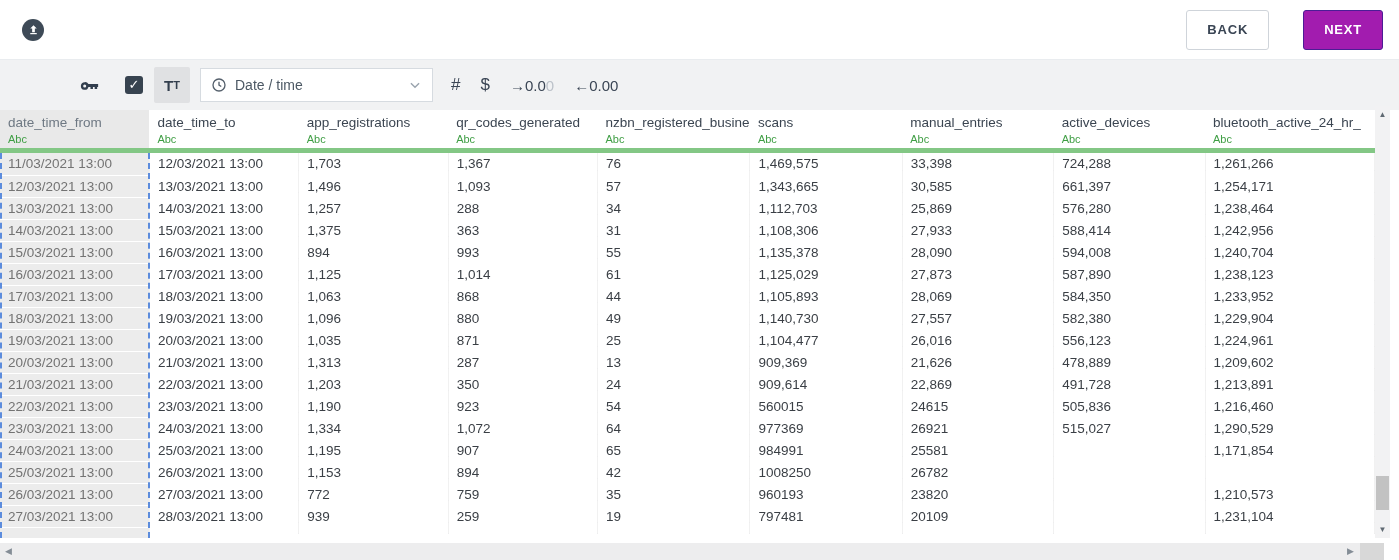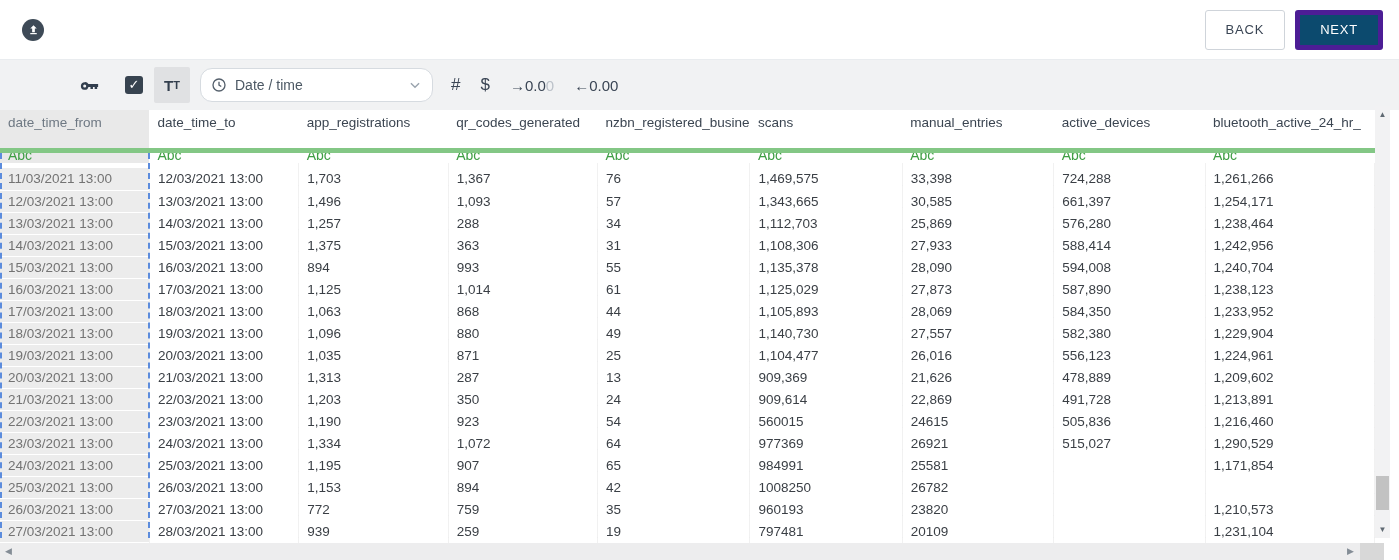--- a/index.html
+++ b/index.html
@@ -9,39 +9,39 @@
 
   
   .top-bar { position:absolute; top:0; left:0; right:0; height:60px; background:#fff;
              border-bottom:1px solid #e9ecef; display:flex; align-items:center; }
   .upload-badge { width:22px; height:22px; border-radius:50%; background:#3e4a57;
                   margin-left:22px; flex:0 0 auto; display:flex; align-items:center; justify-content:center; }
   .titles { margin-left:26px; }
   .page-title { font-size:16px; color:#33405a; letter-spacing:.2px; }
   .page-subtitle { font-size:13px; color:#a4adb8; margin-top:4px; }
   .actions { margin-left:auto; margin-right:16px; display:flex; gap:10px; }
-  .btn { height:40px; min-width:78px; padding:0 20px; font-size:13px; font-weight:normal;
+  .btn { height:40px; min-width:78px; padding:0 20px; font-size:13px; font-weight:bold;
          letter-spacing:.8px; border-radius:3px; cursor:pointer;
          font-family:"Liberation Sans",sans-serif; }
   .btn-back { background:#fff; border:1px solid #cfd4da; color:#3a4554; }
-  .btn-next { background:#0c4a6e; border:5px solid #4c1d95; color:#fff; }
+  .btn-next { background:#a21caf; border:1px solid #4c1d95; color:#fff;margin-left:24px; }
 
   
   .toolbar { position:absolute; top:60px; left:0; right:0; height:50px; background:#f1f2f3;
              display:flex; align-items:center; }
   .key-icon { margin-left:78px; width:23px; height:23px; color:#323e4d; }
   .checkbox { margin-left:24px; width:18px; height:18px; background:#37434f; border-radius:3px;
               color:#fff; font-size:13px; line-height:18px; text-align:center; cursor:pointer; }
   .type-btn { margin-left:11px; width:36px; height:36px; background:#e0e1e3; border:none;
               border-radius:2px; color:#323e4d; font-size:15px; font-weight:bold;
               display:flex; align-items:center; justify-content:center; cursor:pointer;
               font-family:"Liberation Sans",sans-serif; }
   .type-btn .small-t { font-size:11px; }
   .dropdown { margin-left:10px; width:233px; height:34px; background:#fff;
-              border:1px solid #d6dbe0; border-radius:12px; display:flex; align-items:center;
+              border:1px solid #d6dbe0; border-radius:0; display:flex; align-items:center;
               padding:0 10px; cursor:pointer; }
   .dropdown .dd-label { flex:1; font-size:14px; color:#4c5864; margin-left:8px; }
   .clock-icon { width:16px; height:16px; color:#55606c; flex:0 0 auto; }
   .chevron-icon { width:14px; height:14px; color:#9aa4ae; flex:0 0 auto; }
   .tb-sym { font-size:17px; color:#3a4554; cursor:pointer; }
   .sym-hash { margin-left:18px; }
   .sym-dollar { margin-left:20px; }
   .tb-dec { margin-left:20px; font-size:15px; color:#3a4554; cursor:pointer; white-space:nowrap; }
   .tb-dec .light { color:#bcc2c9; }
 
@@ -50,21 +50,21 @@
   table { border-collapse:collapse; table-layout:fixed; width:1375px; }
   col.c0,col.c1,col.c2,col.c3 { width:149px; }
   col.c4,col.c5 { width:152px; }
   col.c6,col.c7 { width:151px; }
   col.c8 { width:169px; }
   th { height:38px; text-align:left; vertical-align:top; padding:5px 16px 0 8px; font-weight:normal;
        background:#fff; overflow:hidden; white-space:nowrap; }
   th:first-child { background:#e9e9e9; }
   .col-name { font-size:13.5px; color:#3b4551; }
   th:first-child .col-name { color:#6e7883; }
-  .col-type { font-size:14px; color:#3f9e44; margin-top:17px; }
+  .col-type { font-size:11px; color:#3f9e44; margin-top:3px; }
   .green-bar { position:absolute; top:38px; left:0; width:1375px; height:5px; background:#83c785; }
   tbody tr { height:22px; }
   td { font-size:13.5px; color:#3a3f45; padding:0 0 0 8px; line-height:21px;
        border-bottom:1px solid #ededee; border-right:1px solid #f1f1f1;
        overflow:hidden; white-space:nowrap; background:#fff; }
   td:first-child { background:#ececec; color:#737373;margin-top:8px; }
   tbody { transform: translateY(5px); }
   tbody tr.empty-row { height:11px; }
   tbody tr.empty-row td { border-bottom:1px solid #ededee; }
   .sel-overlay { position:absolute; left:0; top:43px; width:150px; height:385px;

